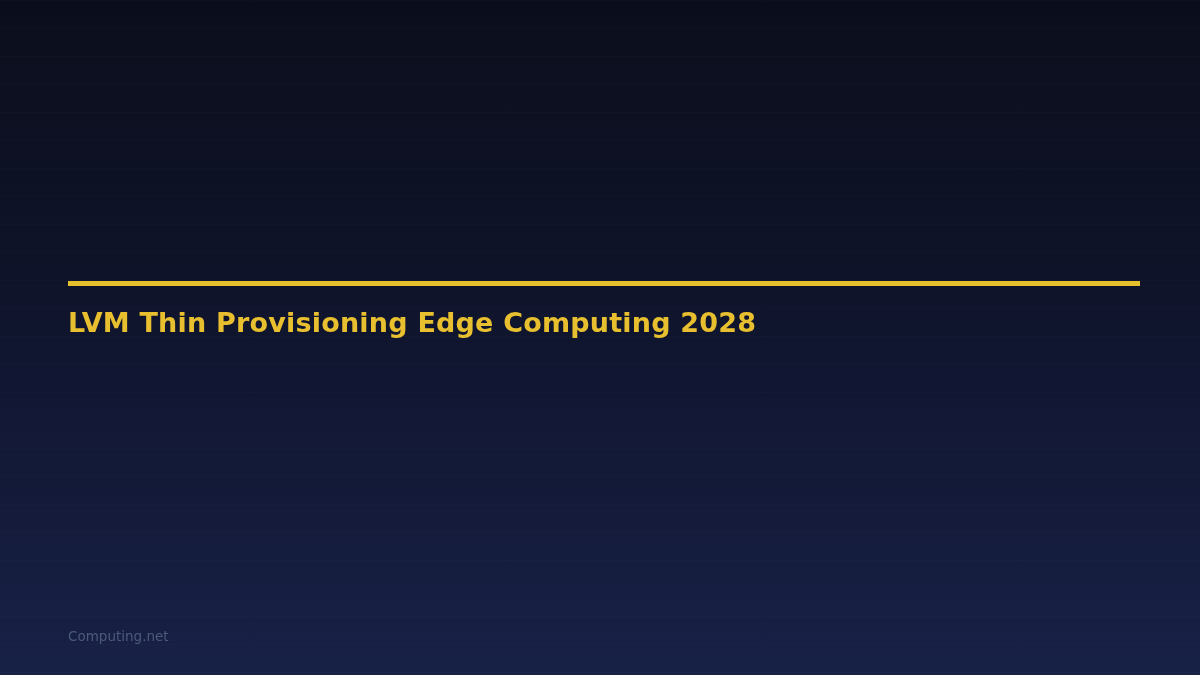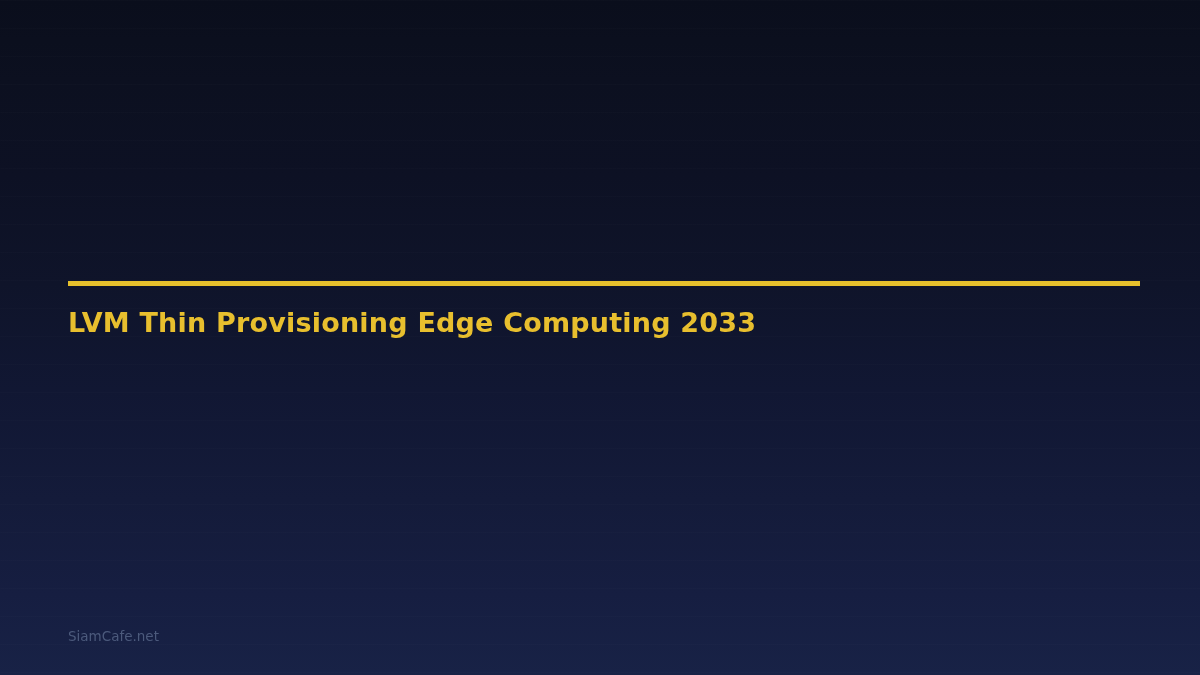--- a/index.html
+++ b/index.html
@@ -87,18 +87,18 @@
 </style>
 </head>
 <body>
 
 <div id="slide">
 
   <div id="scanlines"></div>
 
   <div id="title-block">
     <div id="accent-bar"></div>
-    <h1 id="slide-title">LVM Thin Provisioning Edge Computing 2033</h1>
+    <h1 id="slide-title">LVM Thin Provisioning Edge Computing 2028</h1>
   </div>
 
-  <div id="footer-brand">SiamCafe.net</div>
+  <div id="footer-brand">Computing.net</div>
 
 </div>
 
 </body></html>

